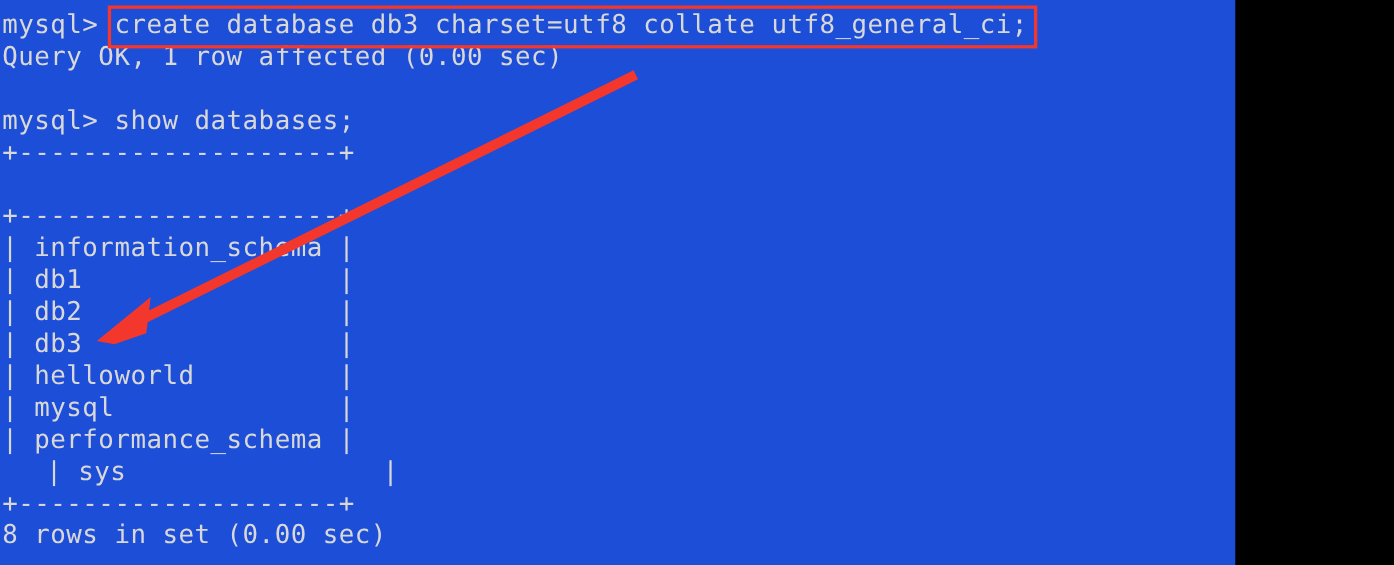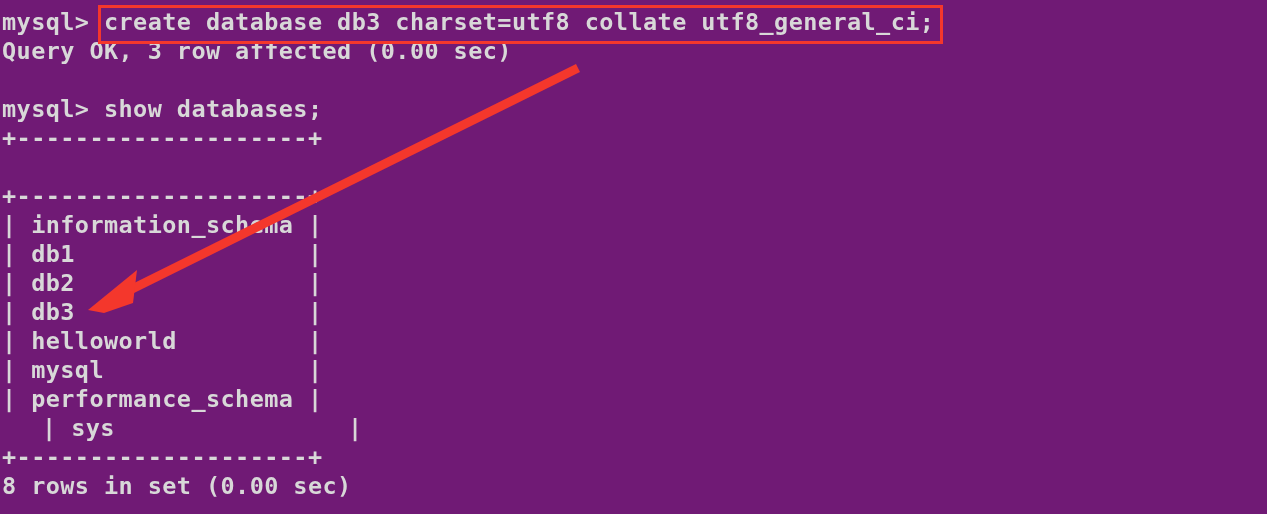--- a/index.html
+++ b/index.html
@@ -2,26 +2,25 @@
 <html><head>
 <meta charset="utf-8">
 <style>
   html, body {
     margin: 0;
     padding: 0;
     background: #000000;
   }
   #screen {
     position: relative;
-    width: 1267px;
+    width: 1123px;
     height: 514px;
-    background: #701a75;
+    background: #1d4ed8;
     overflow: hidden;
     font-family: "DejaVu Sans Mono", "Liberation Mono", monospace;
-    font-weight: bold;
   }
   #terminal {
     position: absolute;
     left: 0;
     top: 0;
     width: 1267px;
     height: 514px;
     padding: 0;
     box-sizing: border-box;
   }
@@ -60,21 +59,21 @@
     pointer-events: none;
   }
 </style>
 </head>
 <body>
 
 <div id="screen">
 
   <div id="terminal">
     <div class="line" style="top:8px;">mysql&gt; create database db3 charset=utf8 collate utf8_general_ci;</div>
-    <div class="line" style="top:37px;">Query OK, 3 row affected (0.00 sec)</div>
+    <div class="line" style="top:37px;">Query OK, 1 row affected (0.00 sec)</div>
     <div class="line blank" style="top:66px;"></div>
     <div class="line" style="top:95px;text-align:center;">mysql&gt; show databases;</div>
     <div class="line" style="top:124px;">+--------------------+</div>
     <div class="line" style="top:182px;">+--------------------+</div>
     <div class="line" style="top:211px;">| information_schema |</div>
     <div class="line" style="top:240px;">| db1                |</div>
     <div class="line" style="top:269px;">| db2                |</div>
     <div class="line" style="top:298px;">| db3                |</div>
     <div class="line" style="top:327px;">| helloworld         |</div>
     <div class="line" style="top:356px;">| mysql              |</div>

